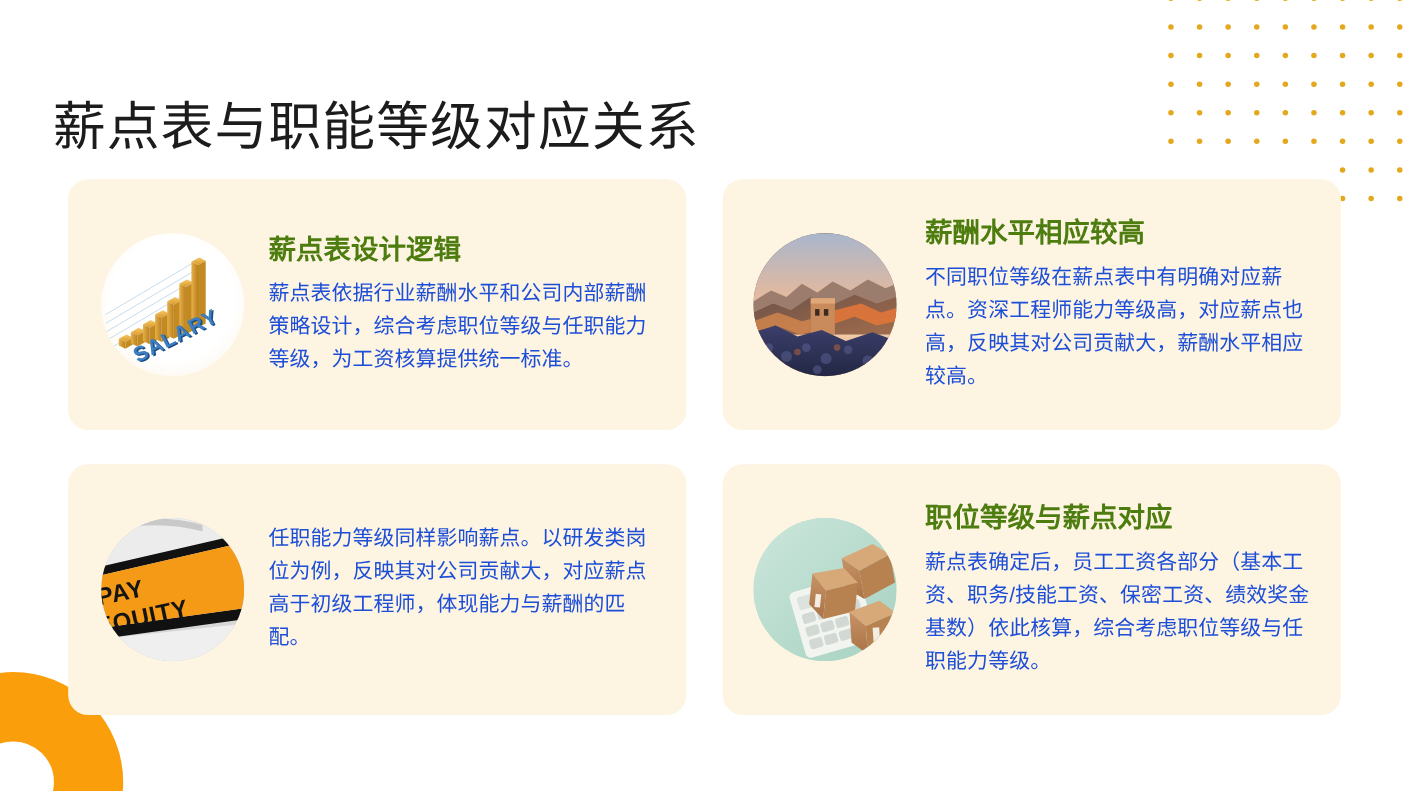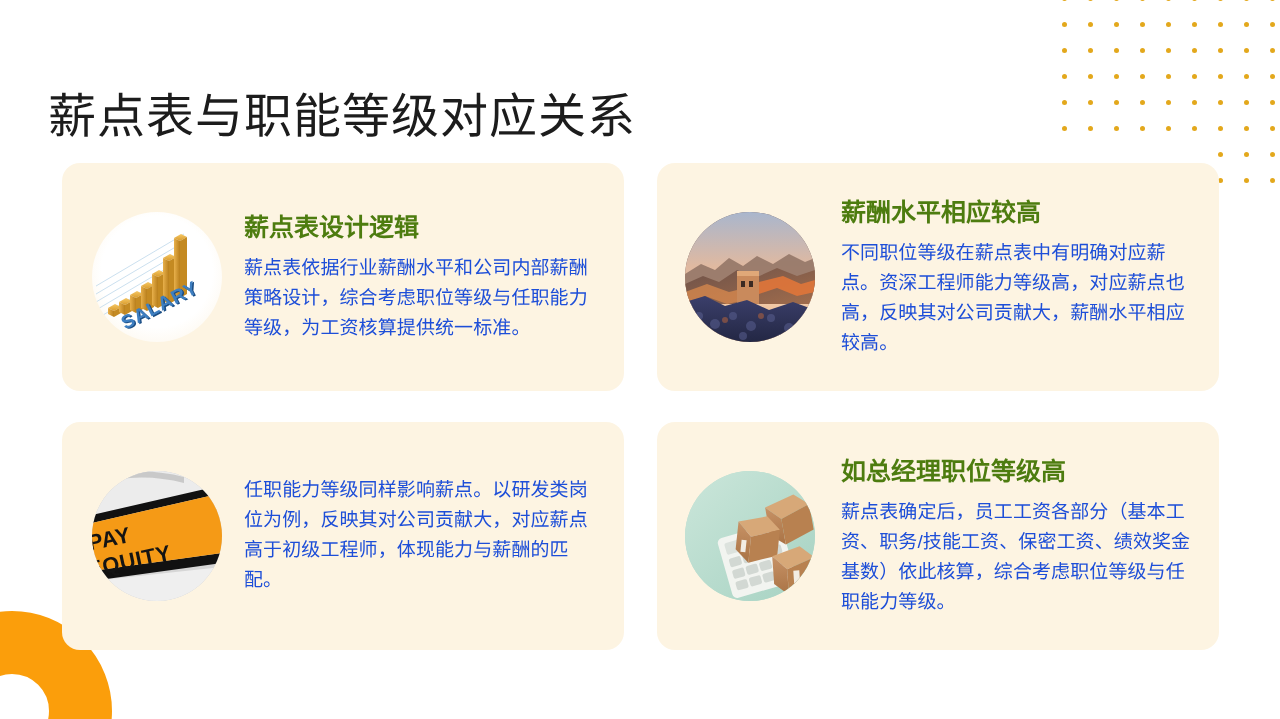--- a/index.html
+++ b/index.html
@@ -417,19 +417,19 @@
 
           <g transform="rotate(-4 104 96)">
             <polygon points="88,84 116,76 130,88 102,98" fill="#D7A878"></polygon>
             <polygon points="88,84 102,98 102,124 88,112" fill="url(#box)"></polygon>
             <polygon points="102,98 130,88 130,114 102,124" fill="#B88150"></polygon>
             <rect x="108" y="100" width="6" height="13" fill="#F6F2EC" opacity="0.95"></rect>
           </g>
         </svg>
       </div>
       <div class="card-body">
-        <div class="card-heading">如总经理职位等级高</div>
+        <div class="card-heading">职位等级与薪点对应</div>
         <p class="card-text">薪点表确定后，员工工资各部分（基本工资、职务/技能工资、保密工资、绩效奖金基数）依此核算，综合考虑职位等级与任职能力等级。</p>
       </div>
     </div>
 
   </div>
 </div>
 
 </body></html>

